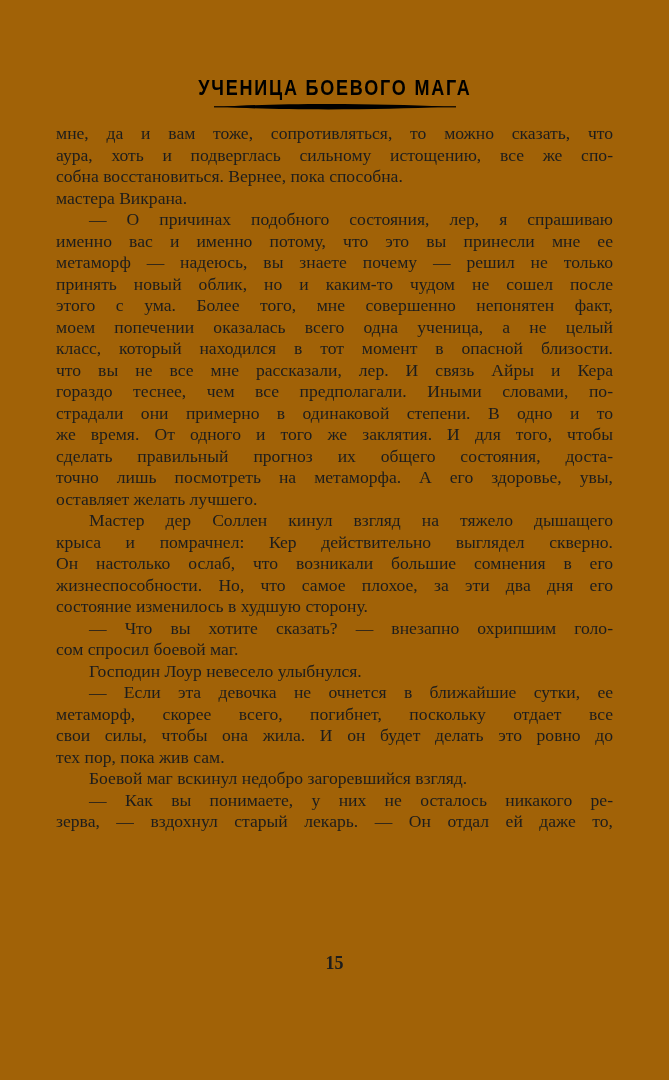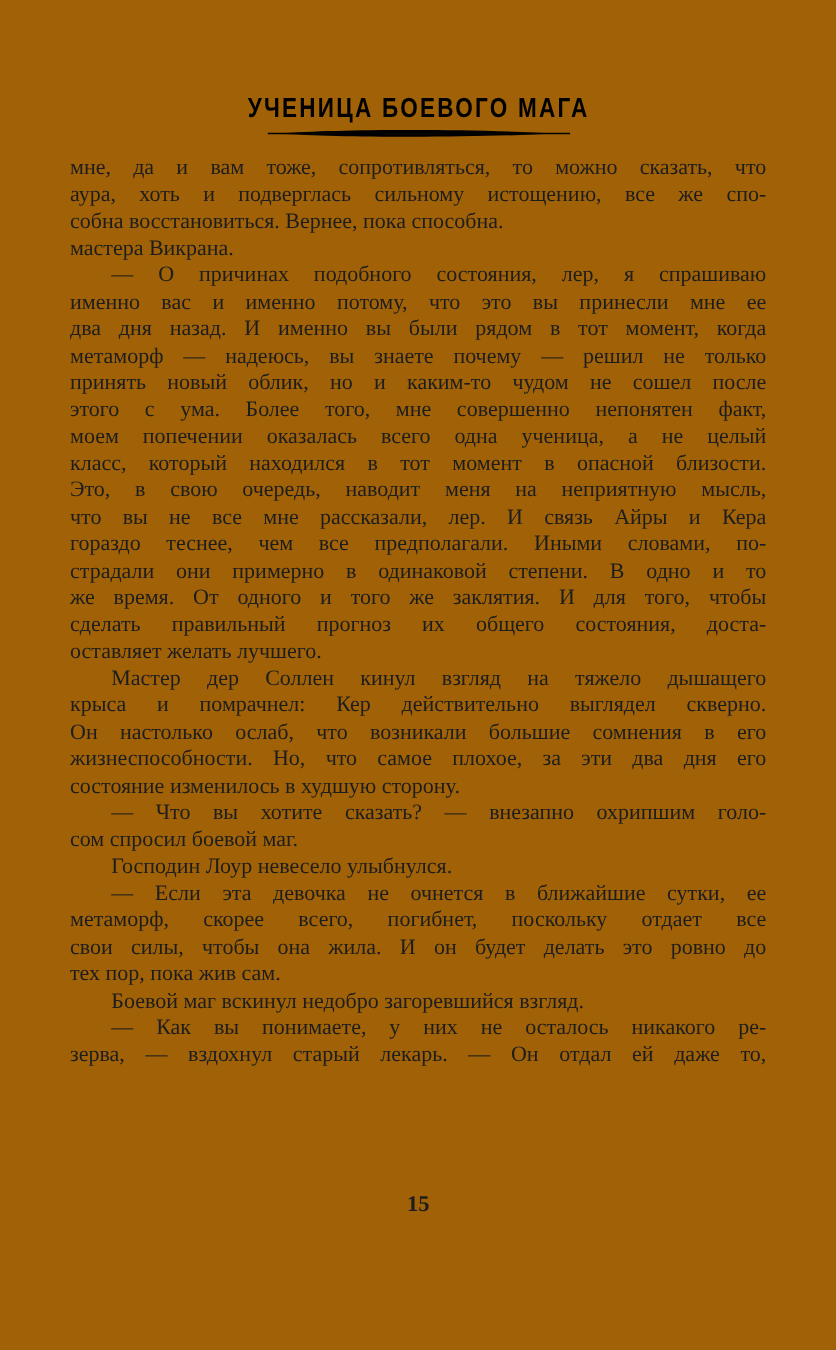--- a/index.html
+++ b/index.html
@@ -85,32 +85,31 @@
         <div class="line">мне, да и вам тоже, сопротивляться, то можно сказать, что</div>
         <div class="line">аура, хоть и подверглась сильному истощению, все же спо-</div>
         <div class="line last">собна восстановиться. Вернее, пока способна.</div>
       </div>
       <div class="paragraph">
         <div class="line last">мастера Викрана.</div>
       </div>
       <div class="paragraph">
         <div class="line first-indent">— О причинах подобного состояния, лер, я спрашиваю</div>
         <div class="line">именно вас и именно потому, что это вы принесли мне ее</div>
-        <div class="line">два дня назад. И именно вы были рядом в тот момент, когда</div>
         <div class="line">метаморф — надеюсь, вы знаете почему — решил не только</div>
         <div class="line">принять новый облик, но и каким-то чудом не сошел после</div>
         <div class="line">этого с ума. Более того, мне совершенно непонятен факт,</div>
         <div class="line">моем попечении оказалась всего одна ученица, а не целый</div>
         <div class="line">класс, который находился в тот момент в опасной близости.</div>
-        <div class="line">Это, в свою очередь, наводит меня на неприятную мысль,</div>
         <div class="line">что вы не все мне рассказали, лер. И связь Айры и Кера</div>
         <div class="line">гораздо теснее, чем все предполагали. Иными словами, по-</div>
         <div class="line">страдали они примерно в одинаковой степени. В одно и то</div>
         <div class="line">же время. От одного и того же заклятия. И для того, чтобы</div>
         <div class="line">сделать правильный прогноз их общего состояния, доста-</div>
+        <div class="line">точно лишь посмотреть на метаморфа. А его здоровье, увы,</div>
         <div class="line last">оставляет желать лучшего.</div>
       </div>
       <div class="paragraph">
         <div class="line first-indent">Мастер дер Соллен кинул взгляд на тяжело дышащего</div>
         <div class="line">крыса и помрачнел: Кер действительно выглядел скверно.</div>
         <div class="line">Он настолько ослаб, что возникали большие сомнения в его</div>
         <div class="line">жизнеспособности. Но, что самое плохое, за эти два дня его</div>
         <div class="line last">состояние изменилось в худшую сторону.</div>
       </div>
       <div class="paragraph">

